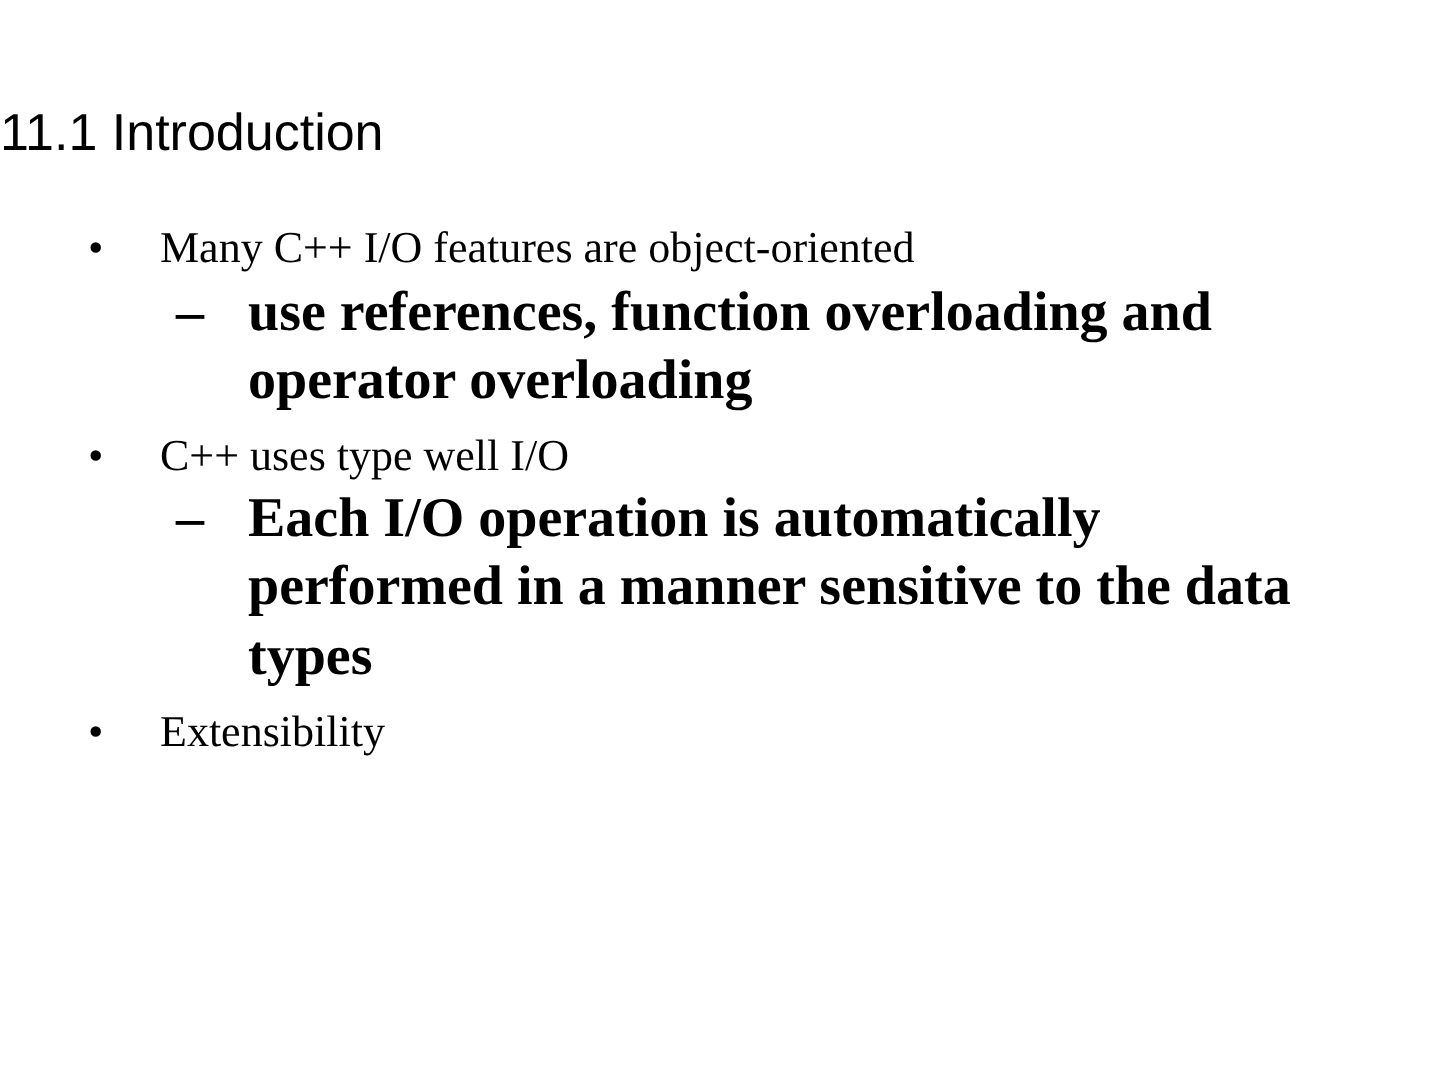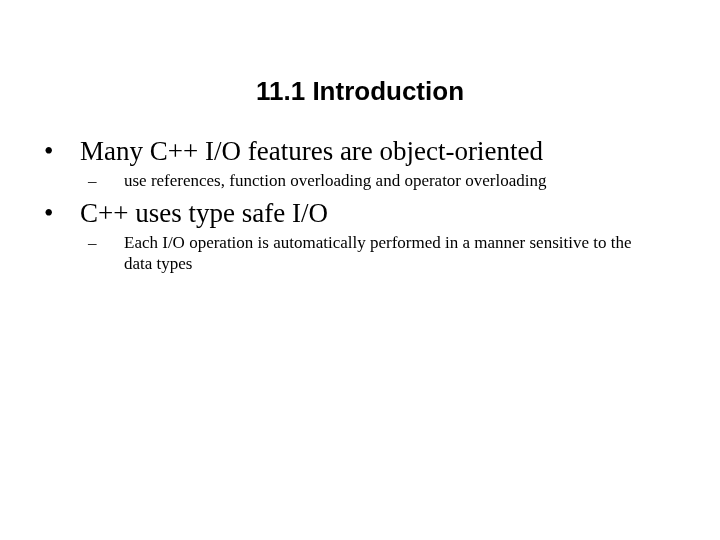--- a/index.html
+++ b/index.html
@@ -1,32 +1,33 @@
 <!DOCTYPE html>
 <html><head>
 <meta charset="utf-8">
 <style>
   * { margin: 0; padding: 0; box-sizing: border-box; }
   html, body { width: 720px; height: 540px; background: #fff; font-family: "Times New Roman", Times, serif; color: #000; }
   .slide { position: relative; width: 720px; height: 540px; }
-  .title { text-align: center; font-weight: bold; font-size: 26px; font-family: Arial, Helvetica, sans-serif; margin-top: 76px; margin-bottom: 28px; }
+  .title { font-weight: normal; font-size: 26px; font-family: Arial, Helvetica, sans-serif; margin-top: 51px; margin-bottom: 28px; }
   .content { padding: 0 62px 0 62px; }
-  .b1 { font-size: 27px; margin-left: 18px; text-indent: -18px; line-height: 1.25; margin-top: 0; }
+  .b1 { font-size: 22px; margin-left: 18px; text-indent: -18px; line-height: 1.25; margin-top: 0; }
   .b1 .bullet { display: inline-block; width: 18px; }
-  .b2 { font-size: 17px; margin-left: 62px; text-indent: -18px; line-height: 1.22; margin-top: 2px; margin-bottom: 6px; }
+  .b2 { font-size: 28px; margin-left: 62px; text-indent: -18px; line-height: 1.22; margin-top: 2px; margin-bottom: 6px; font-weight: bold; }
   .b2 .dash { display: inline-block; width: 18px; }
 </style>
 </head>
 <body>
 
 <div class="slide">
   <div class="title">11.1 Introduction</div>
 
   <div class="content">
     <div class="b1"><span class="bullet">•</span><span>Many C++ I/O features are object-oriented</span></div>
     <div class="b2"><span class="dash">–</span><span>use references, function overloading and operator overloading</span></div>
 
-    <div class="b1"><span class="bullet">•</span><span>C++ uses type safe I/O</span></div>
+    <div class="b1"><span class="bullet">•</span><span>C++ uses type well I/O</span></div>
     <div class="b2"><span class="dash">–</span><span>Each I/O operation is automatically performed in a manner sensitive to the data types</span></div>
 
+    <div class="b1"><span class="bullet">•</span><span>Extensibility</span></div>
   </div>
 
 </div>
 
 </body></html>

